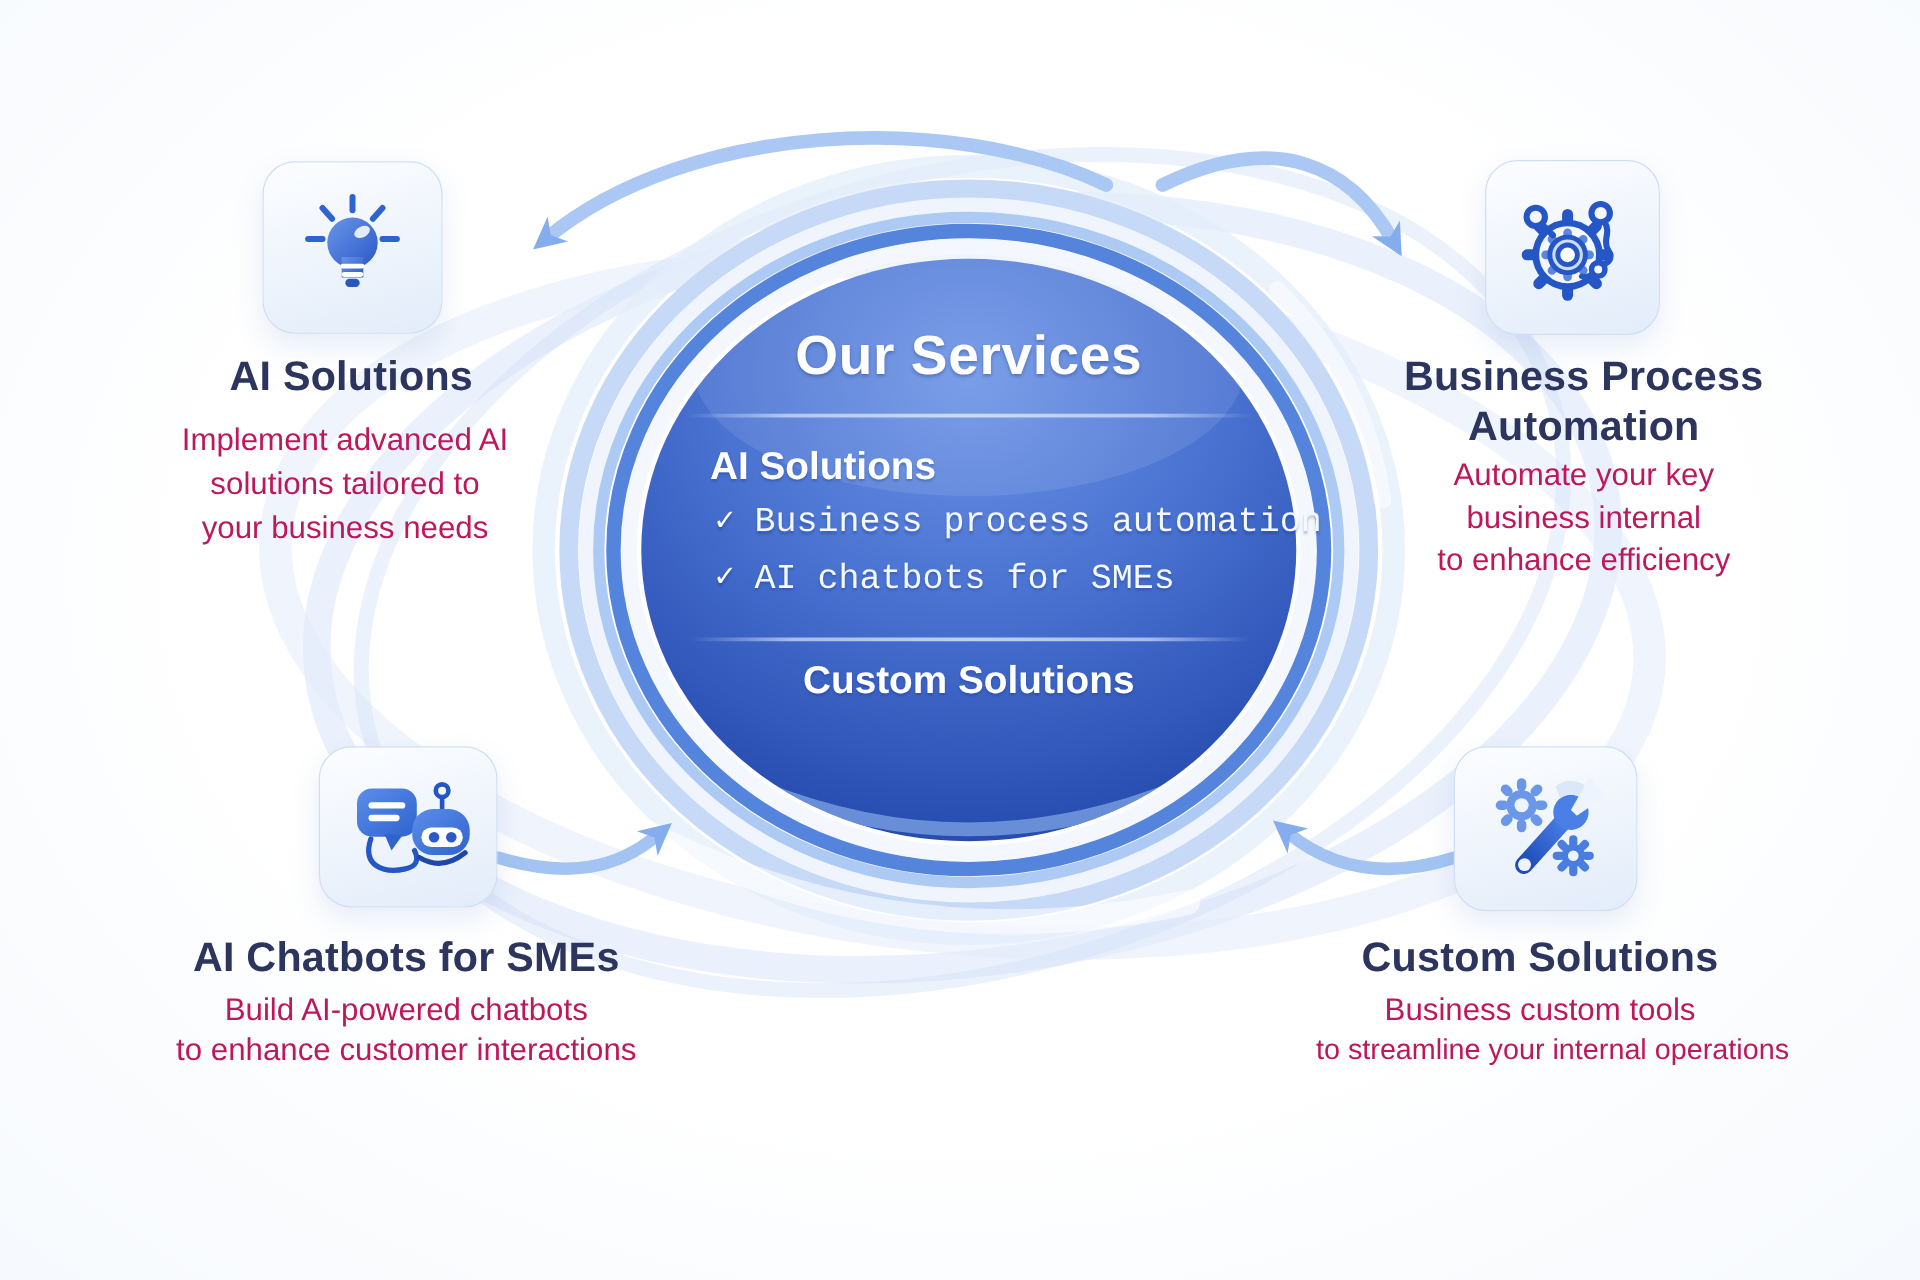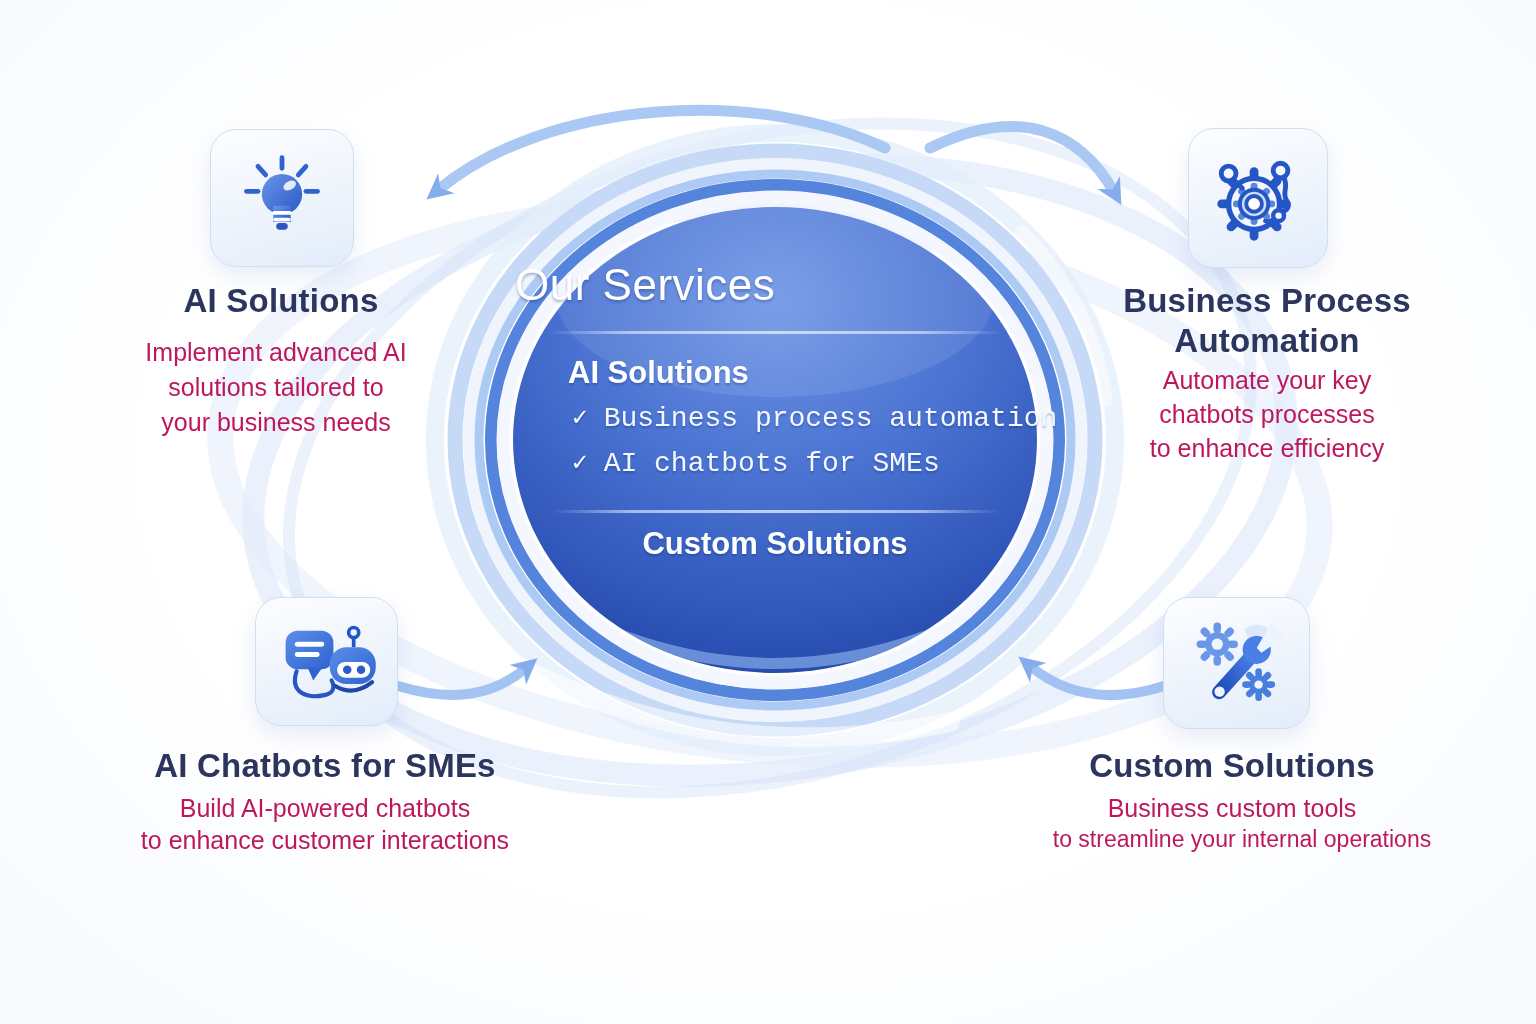--- a/index.html
+++ b/index.html
@@ -6,22 +6,22 @@
   body{
     width:1536px;height:1024px;overflow:hidden;
     background:radial-gradient(ellipse at 50% 45%, #ffffff 55%, #f6f9fd 100%);
     font-family:"Liberation Sans","DejaVu Sans",sans-serif;
     position:relative;
   }
   .canvas{position:absolute;inset:0;width:1536px;height:1024px;}
   svg.bg{position:absolute;left:0;top:0;width:1536px;height:1024px;}
 
   
-  .c-title{position:absolute;left:515px;top:260px;width:520px;text-align:left;
-    font-size:44px;font-weight:normal;color:#ffffff;letter-spacing:.5px;
+  .c-title{position:absolute;left:515px;top:260px;width:520px;text-align:center;
+    font-size:44px;font-weight:bold;color:#ffffff;letter-spacing:.5px;
     text-shadow:0 2px 3px rgba(18,40,110,.35);}
   .c-div{position:absolute;height:3px;border-radius:2px;
     background:linear-gradient(90deg,rgba(235,243,255,0) 0%,rgba(225,236,253,.85) 18%,#eaf2fe 50%,rgba(225,236,253,.85) 82%,rgba(235,243,255,0) 100%);
     opacity:.75;}
   .c-div1{left:548px;top:331px;width:455px;}
   .c-div2{left:552px;top:510px;width:448px;}
   .c-item1{position:absolute;left:568px;top:355px;font-size:31px;font-weight:bold;color:#ffffff;
     text-shadow:0 2px 2px rgba(18,40,110,.3);}
   .c-item{position:absolute;font-size:28px;color:#f4f8ff;text-shadow:0 2px 2px rgba(18,40,110,.3);font-family:Liberation Mono, monospace;}
   .c-item .chk{display:inline-block;margin-right:16px;font-size:26px;color:#ffffff;transform:translateY(-1px);}
@@ -201,21 +201,21 @@
       <circle cx="20" cy="25" r="7.5" fill="#f4f8fe" stroke="#2456c6" stroke-width="5"></circle>
       <path d="M25 31 Q30 36 34 40" fill="none" stroke="#2456c6" stroke-width="5" stroke-linecap="round"></path>
       <circle cx="73" cy="22" r="7.5" fill="#f4f8fe" stroke="#2456c6" stroke-width="5"></circle>
       <path d="M76 29 C 82 38 74 44 79 52 C 84 60 78 64 73 63" fill="none" stroke="#2456c6" stroke-width="5" stroke-linecap="round"></path>
       <circle cx="71" cy="68" r="5.5" fill="#f4f8fe" stroke="#2456c6" stroke-width="4.5"></circle>
       <path d="M66.5 71.5 Q61 75 57.5 73.5" fill="none" stroke="#2456c6" stroke-width="4.5" stroke-linecap="round"></path>
     </svg>
   </div>
   <div class="q-head h-tr">Business Process Automation</div>
   <div class="q-line l-tr0">Automate your key</div>
-  <div class="q-line l-tr1">chatbots processes</div>
+  <div class="q-line l-tr1">business internal</div>
   <div class="q-line l-tr2">to enhance efficiency</div>
 
   <div class="icon-card card-bl">
     <svg width="102" height="92" viewBox="0 0 110 100">
       <path d="M 22 60 C 14 84 34 90 52 86 C 62 84 64 78 60 70" fill="none" stroke="#2456c6" stroke-width="4.5" stroke-linecap="round"></path>
       <rect x="10" y="16" width="52" height="42" rx="13" fill="url(#cbG)"></rect>
       <polygon points="34,56 50,56 40,70" fill="#2f63cf"></polygon>
       <rect x="20" y="28" width="32" height="5.5" rx="2.7" fill="#ffffff"></rect>
       <rect x="20" y="39" width="27" height="5.5" rx="2.7" fill="#ffffff"></rect>
       <line x1="84" y1="34" x2="84" y2="24" stroke="#2456c6" stroke-width="4"></line>

